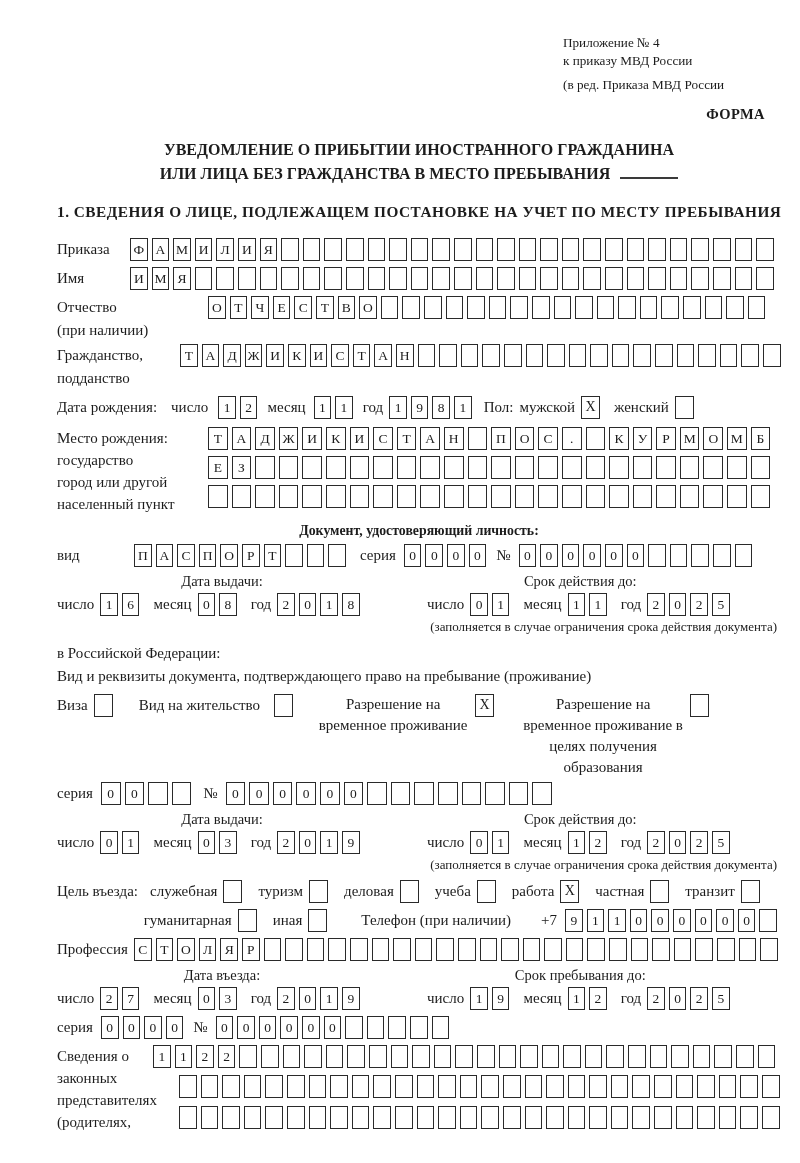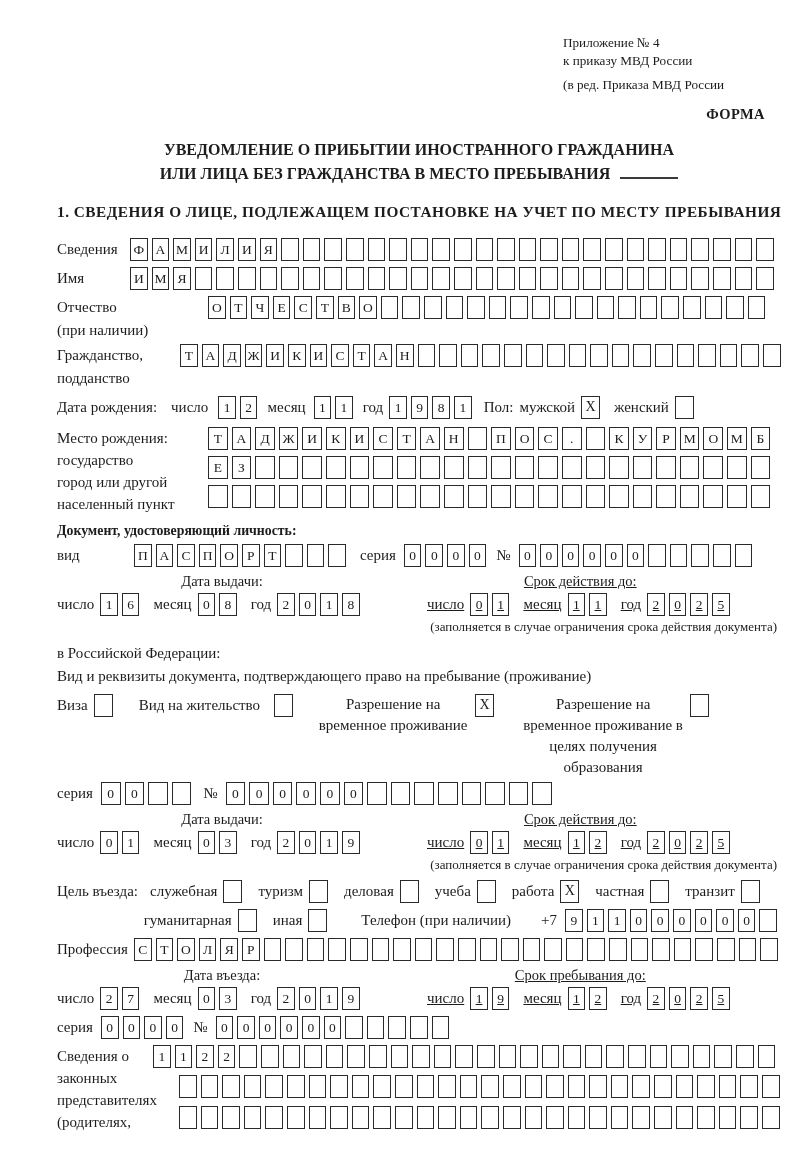--- a/index.html
+++ b/index.html
@@ -24,25 +24,25 @@
   .cells { display:flex; flex:none; }
   .cell { flex:none; width:17.6px; height:23px; border:1.5px solid #2a2a2a; margin-right:4px;
           display:flex; align-items:center; justify-content:center; font-size:13.5px; line-height:1; }
   .wide .cell { width:19.6px; }
   .cb { margin-left:6px; width:19px; font-size:14px; }
 
   .inlbl { font-size:15px; line-height:23px; flex:none; }
   .gap6 { margin-left:6px; } .gap8 { margin-left:8px; } .gap10 { margin-left:10px; }
   .gap14 { margin-left:14px; } .gap22 { margin-left:22px; } .gap30 { margin-left:30px; }
 
-  .doc-heading { text-align:left; font-weight:bold; font-size:13.8px; margin:8px 0 5px 0; }
+  .doc-heading { text-align:center; font-weight:bold; font-size:13.8px; margin:8px 0 5px 0; }
 
   .datecols { display:flex; margin-bottom:2px; }
   .dc1 { width:330px; flex:none; }
-  .dc2 { flex:none; margin-left:40px;text-decoration:underline; }
+  .dc2 { flex:none; margin-left:40px; }
   .dhead { text-align:center; font-size:14.5px; margin-bottom:3px; }
   .drow { display:flex; align-items:flex-start; }
   .dlbl { font-size:15px; line-height:23px; flex:none; margin-right:6px; }
   .dlbl.mid { margin-left:10px; }
   .note { font-size:13px; text-align:right; padding-right:4px; margin:3px 0 7px 0; }
 
   .intro { font-size:15px; line-height:23px; }
   .rezopts { margin-top:6px; margin-bottom:4px; align-items:flex-start; }
   .optlabel { font-size:15px; line-height:21px; text-align:center; flex:none; }
   .optw1 { width:152px; margin-left:20px; }
@@ -73,21 +73,21 @@
   <div class="forma">ФОРМА</div>
 
   <div class="title">
     <div>УВЕДОМЛЕНИЕ О ПРИБЫТИИ ИНОСТРАННОГО ГРАЖДАНИНА</div>
     <div><span>ИЛИ ЛИЦА БЕЗ ГРАЖДАНСТВА В МЕСТО ПРЕБЫВАНИЯ</span><span class="title-underline"></span></div>
   </div>
 
   <div class="sheading">1. СВЕДЕНИЯ О ЛИЦЕ, ПОДЛЕЖАЩЕМ ПОСТАНОВКЕ НА УЧЕТ ПО МЕСТУ ПРЕБЫВАНИЯ</div>
 
   <div class="frow">
-    <span class="lbl w73">Сведения</span>
+    <span class="lbl w73">Приказа</span>
     <span class="cells">
         <span class="cell">Ф</span>
         <span class="cell">А</span>
         <span class="cell">М</span>
         <span class="cell">И</span>
         <span class="cell">Л</span>
         <span class="cell">И</span>
         <span class="cell">Я</span>
         <span class="cell"></span>
         <span class="cell"></span>

